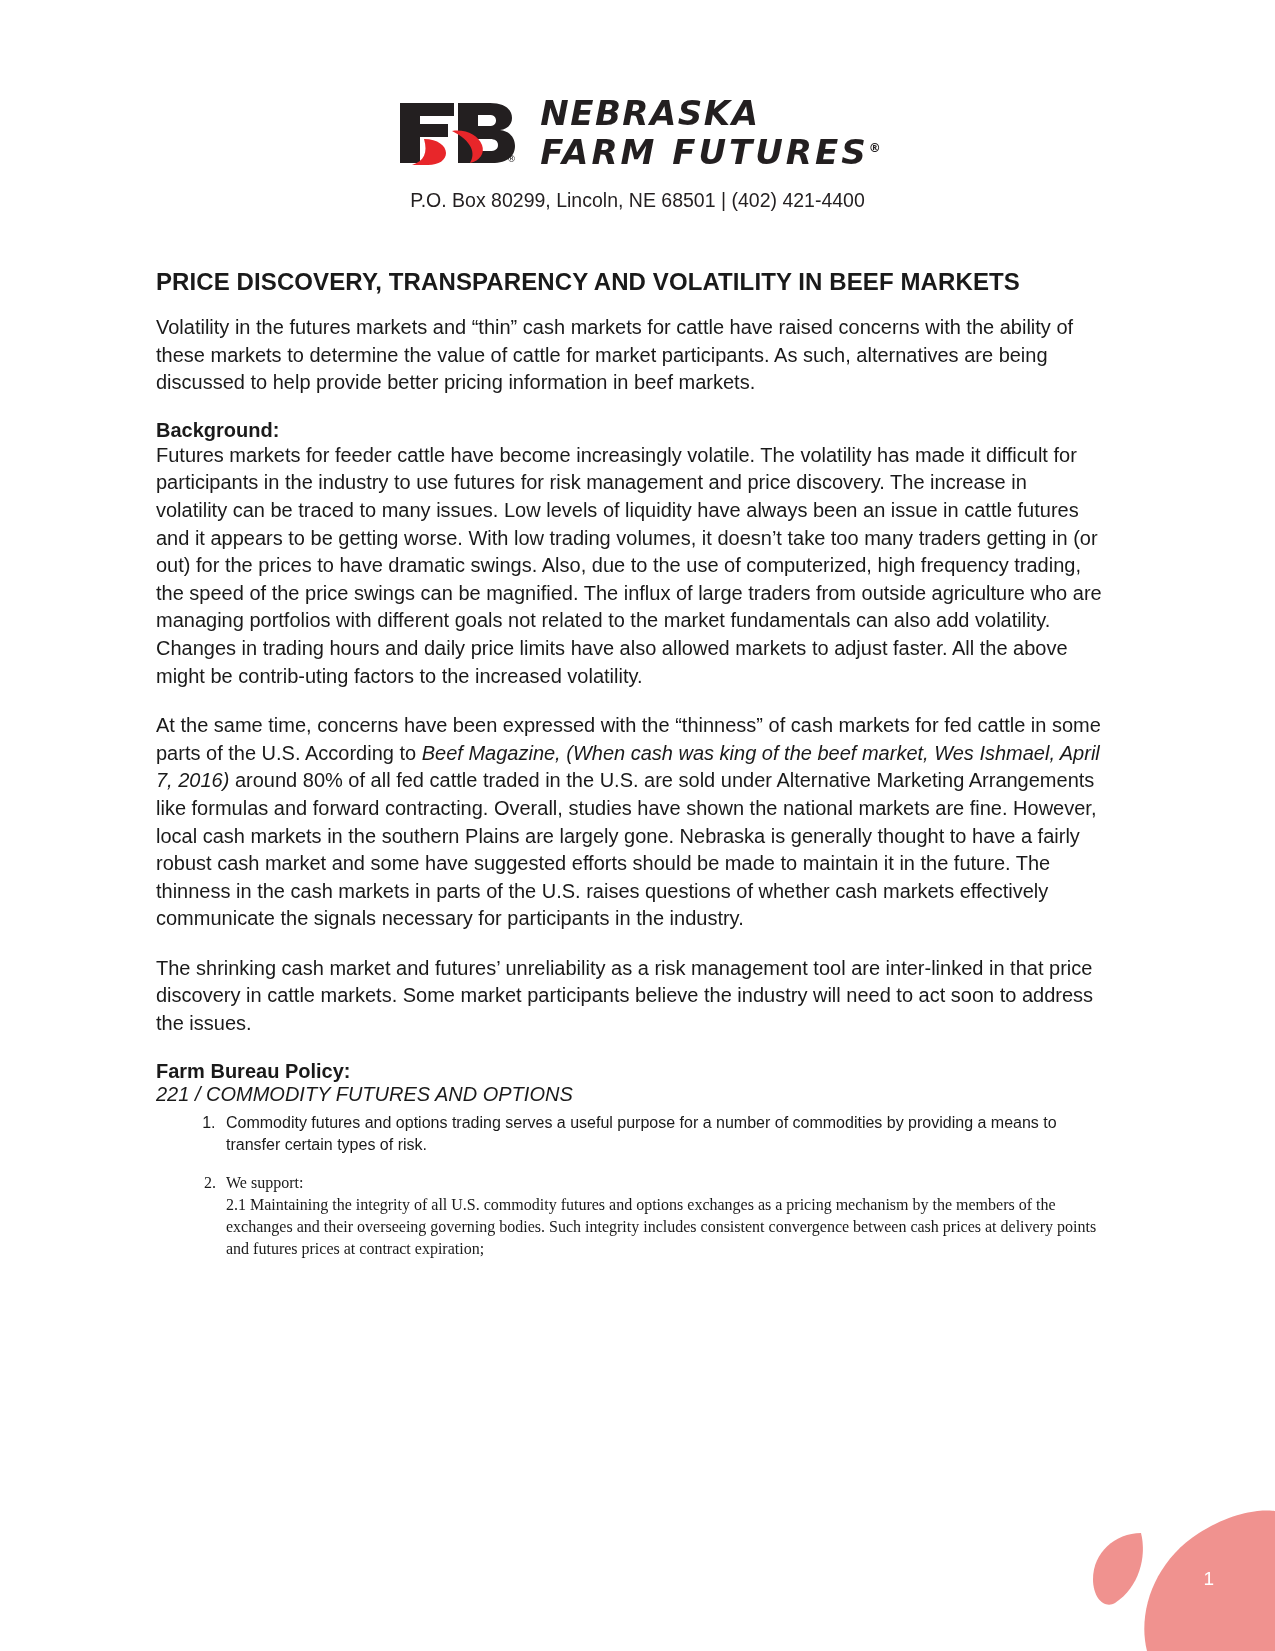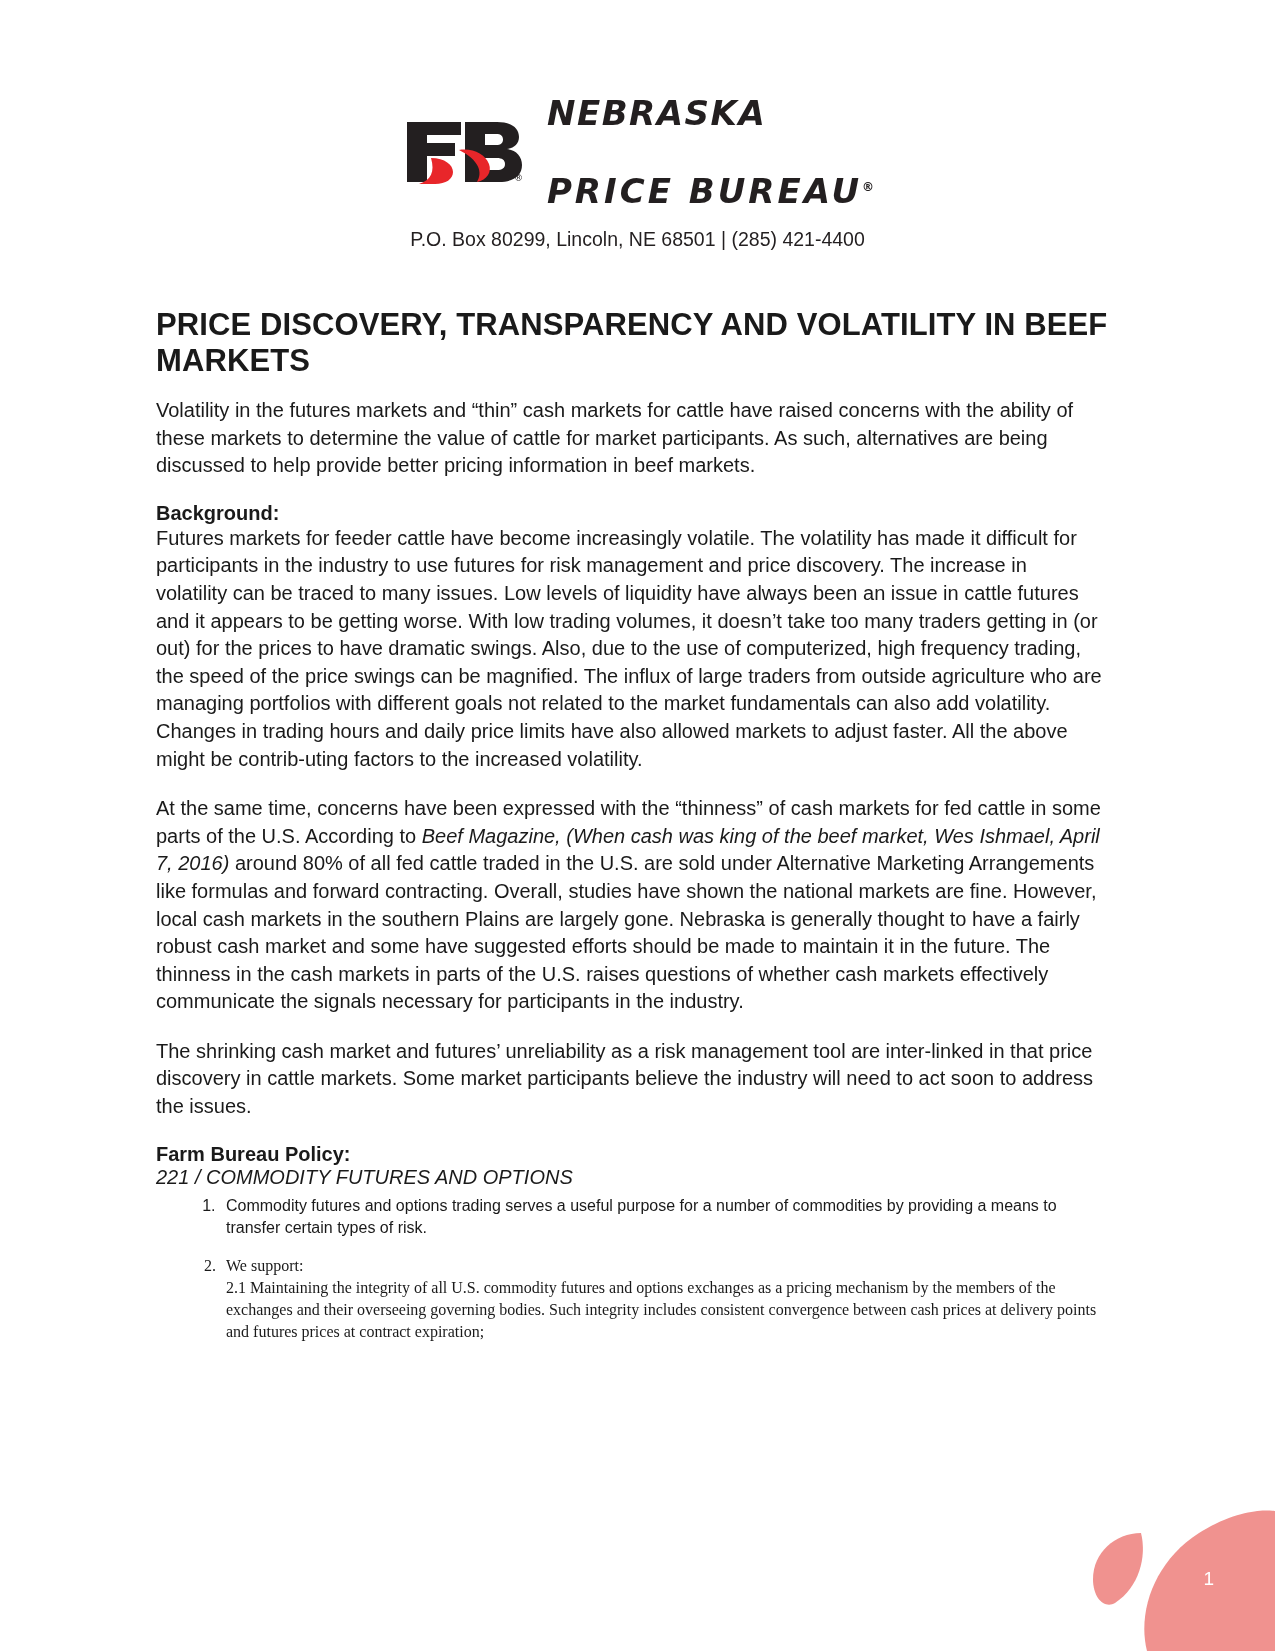--- a/index.html
+++ b/index.html
@@ -43,21 +43,20 @@
     position: relative;
     flex: none;
   }
   .logo-mark svg { display: block; }
 
   .logo-words {
     display: flex;
     flex-direction: column;
     justify-content: flex-end;
     line-height: 1.0;
-    gap: 39px;
   }
   .logo-words .line1,
   .logo-words .line2 {
     font-family: "DejaVu Sans", sans-serif;
     font-weight: bold;
     font-style: italic;
     letter-spacing: 1.5px;
     font-size: 34px;
     color: #231f20;
     white-space: nowrap;
@@ -78,21 +77,21 @@
   }
 
   
   .content {
     margin: 0 auto;
     width: 963px;
     padding-top: 56px;
   }
 
   h1.doc-title {
-    font-size: 31px;
+    font-size: 24px;
     font-weight: bold;
     margin: 0 0 18px 0;
     letter-spacing: 0.1px;
     color: #1a1a1a;
   }
 
   .label {
     font-size: 20px;
     font-weight: bold;
     margin: 0;
@@ -165,24 +164,24 @@
                    M84 16 L84 27 L95 27 C100 27 102 25 102 21.5 C102 18 100 16 95 16 Z
                    M84 40 L84 52 L96 52 C101 52 104 50 104 46 C104 42 101 40 96 40 Z" fill="#231f20"></path>
 
           <path d="M30 40 C44 40 52 47 52 54 C52 61 45 66 34 66 L18 66 C30 62 34 54 30 40 Z" fill="#e8262a"></path>
           <path d="M58 32 C72 30 84 36 88 46 C91 54 86 62 76 64 C82 54 78 42 58 32 Z" fill="#e8262a"></path>
           <text x="113" y="63" font-family="DejaVu Sans, sans-serif" font-size="9" fill="#231f20">®</text>
         </svg>
       </div>
       <div class="logo-words">
         <div class="line1"><span>NEBRASKA</span></div>
-        <div class="line2"><span>PRICE BUREAU</span><sup>®</sup></div>
+        <div class="line2"><span>FARM FUTURES</span><sup>®</sup></div>
       </div>
     </div>
-    <div class="address">P.O. Box 80299, Lincoln, NE 68501 | (285) 421-4400</div>
+    <div class="address">P.O. Box 80299, Lincoln, NE 68501 | (402) 421-4400</div>
   </div>
 
   <div class="content">
 
     <h1 class="doc-title">PRICE DISCOVERY, TRANSPARENCY AND VOLATILITY IN BEEF MARKETS</h1>
 
     <p class="body">Volatility in the futures markets and “thin” cash markets for cattle have raised concerns with the ability of these markets to determine the value of cattle for market participants. As such, alternatives are being discussed to help provide better pricing information in beef markets.</p>
 
     <p class="label">Background:</p>
     <p class="body">Futures markets for feeder cattle have become increasingly volatile. The volatility has made it difficult for participants in the industry to use futures for risk management and price discovery. The increase in volatility can be traced to many issues. Low levels of liquidity have always been an issue in cattle futures and it appears to be getting worse. With low trading volumes, it doesn’t take too many traders getting in (or out) for the prices to have dramatic swings. Also, due to the use of computerized, high frequency trading, the speed of the price swings can be magnified. The influx of large traders from outside agriculture who are managing portfolios with different goals not related to the market fundamentals can also add volatility. Changes in trading hours and daily price limits have also allowed markets to adjust faster. All the above might be contrib-uting factors to the increased volatility.</p>

